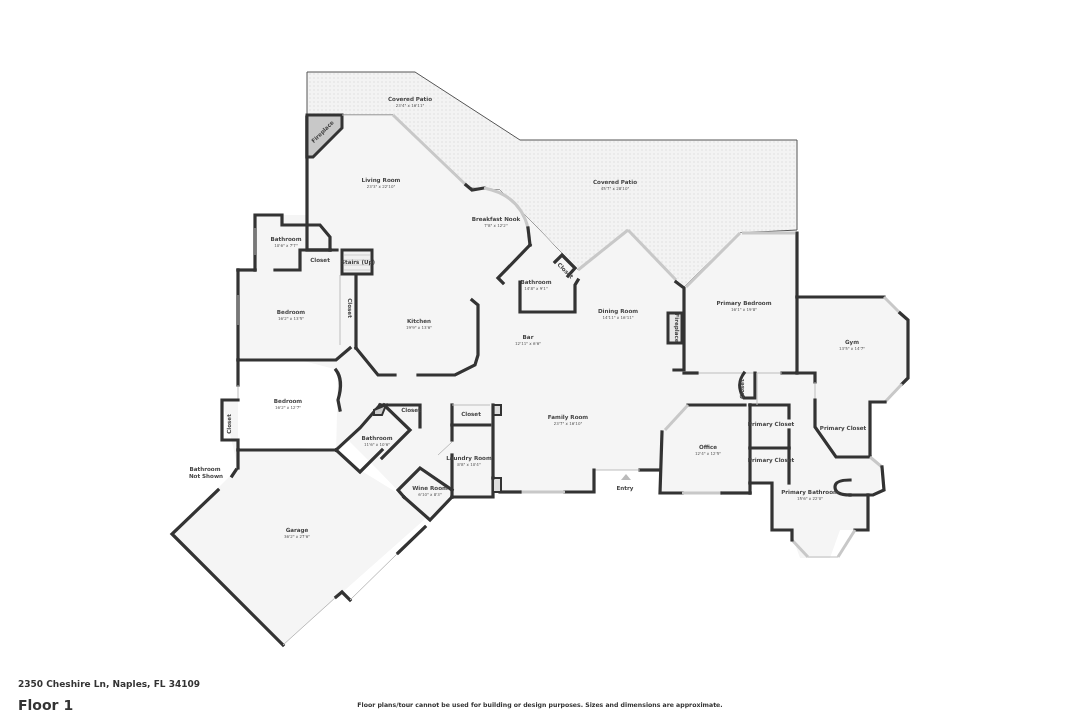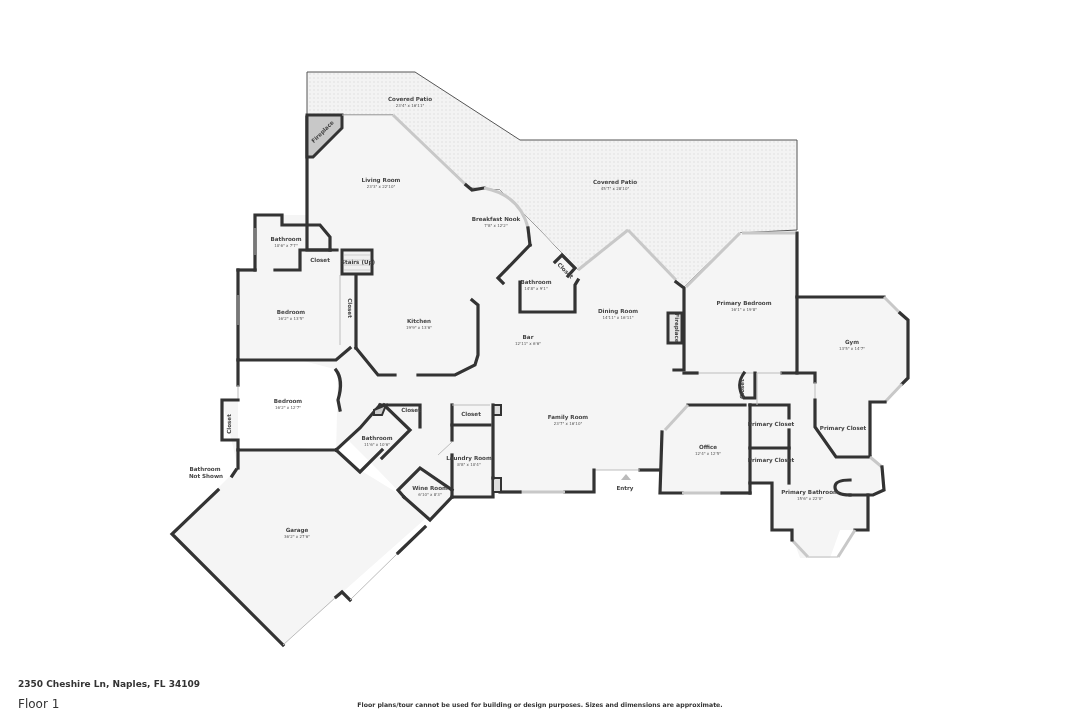--- a/index.html
+++ b/index.html
@@ -4,21 +4,21 @@
 <style>
   html, body { margin:0; padding:0; background:#ffffff; }
   body { width:1080px; height:720px; position:relative; overflow:hidden; font-family:"DejaVu Sans", sans-serif; }
   #plan { position:absolute; left:0; top:0; width:1080px; height:720px; }
   .wall { stroke:#333333; stroke-width:3.2; fill:none; stroke-linecap:square; stroke-linejoin:miter; }
   .thin { stroke:#bdbdbd; stroke-width:1; fill:none; }
   .win { stroke:#c8c8c8; stroke-width:3; fill:none; }
   .room-label { font-size:5.6px; fill:#444; text-anchor:middle; font-weight:bold; }
   .room-dim { font-size:4px; fill:#555; text-anchor:middle; }
   .footer-addr { position:absolute; left:18px; top:679px; font-size:9px; font-weight:bold; color:#333;text-align:center; }
-  .footer-floor { position:absolute; left:18px; top:697px; font-size:12px; font-weight:normal; color:#333; }
+  .footer-floor { position:absolute; left:18px; top:697px; font-size:14px; font-weight:bold; color:#333; }
   .footer-disc { position:absolute; left:0; width:1080px; top:701px; text-align:center; font-size:6.2px; font-weight:bold; color:#333; }
 </style>
 </head>
 <body>
 
 <svg id="plan" viewBox="0 0 1080 720" xmlns="http://www.w3.org/2000/svg">
   <defs>
     <pattern id="patio" width="4" height="4" patternUnits="userSpaceOnUse">
       <rect width="4" height="4" fill="#f3f3f3"></rect>
       <circle cx="2" cy="2" r="0.7" fill="#dcdcdc"></circle>

